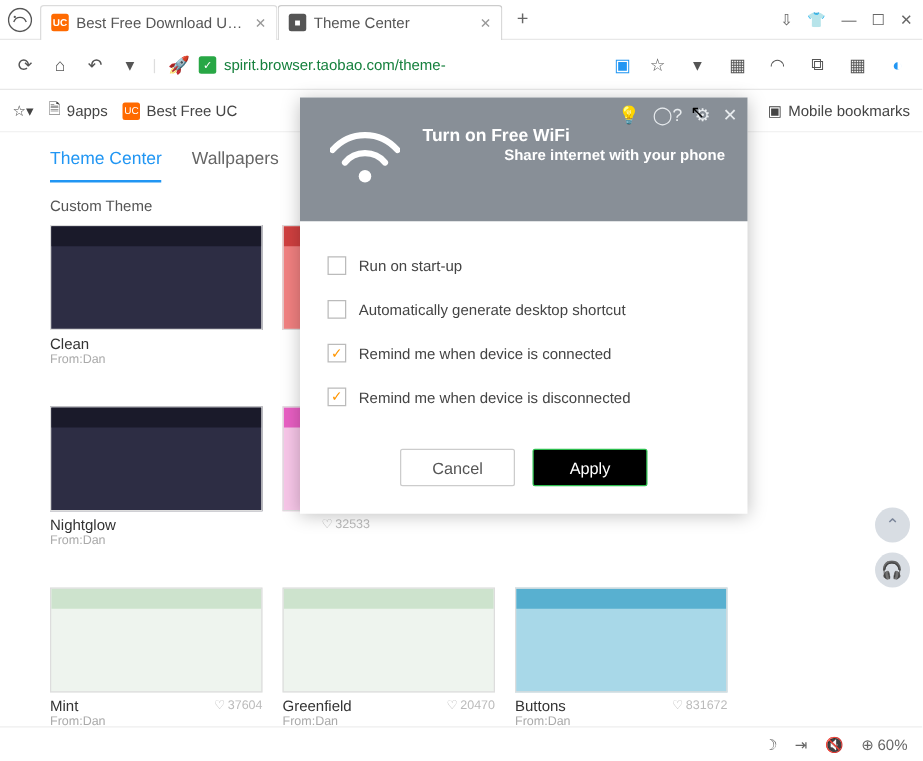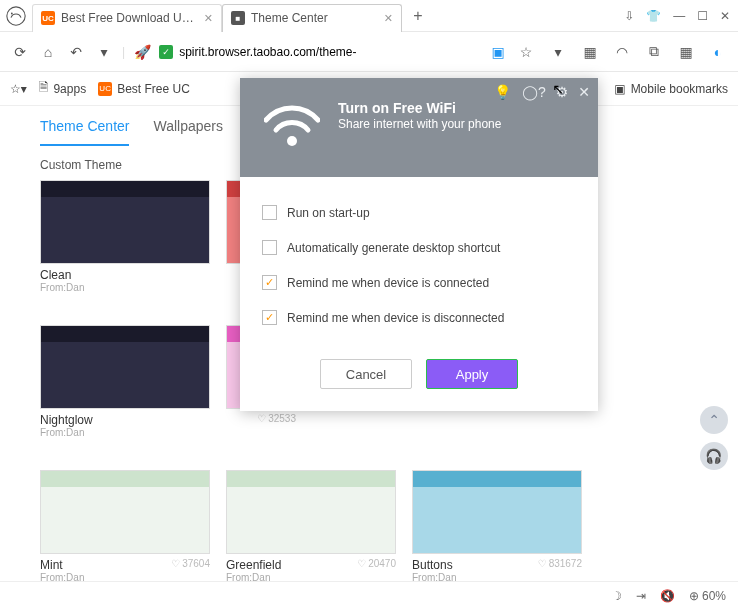--- a/index.html
+++ b/index.html
@@ -16,21 +16,21 @@
 .tab .title { flex:1; white-space:nowrap; overflow:hidden; text-overflow:ellipsis; }
 .tab .close { color:#999; cursor:pointer; font-size:11px; }
 .newtab { width:24px; text-align:center; color:#666; font-size:16px; cursor:pointer; margin-left:4px; }
 .title-right { margin-left:auto; display:flex; align-items:center; gap:12px; padding-right:8px; color:#666; }
 .title-right span { cursor:pointer; }
 
 
 .toolbar { height:40px; display:flex; align-items:center; gap:8px; padding:0 10px; border-bottom:1px solid #e8e8e8; }
 .toolbar .ico { width:20px; height:20px; display:flex; align-items:center; justify-content:center; color:#555; cursor:pointer; font-size:14px; }
 .addrwrap { flex:1; display:flex; align-items:center; gap:6px; }
-.addr { display:flex; align-items:flex-start; gap:4px; flex:1; font-size:12px; color:#000000; }
+.addr { display:flex; align-items:flex-start; gap:4px; flex:1; font-size:12px; color:#15803d; }
 .toolbar .icogroup { display:flex; gap:12px; align-items:center; }
 .verified { width:14px; height:14px; background:#28a745; color:#fff; font-size:9px; display:flex; align-items:center; justify-content:center; border-radius:2px; }
 
 
 .bookmarkbar { height:34px; display:flex; align-items:center; gap:12px; padding:0 10px; border-bottom:1px solid #eee; font-size:12px; color:#444; }
 .bookmarkbar .bk { display:flex; align-items:center; gap:5px; cursor:pointer; }
 .bookmarkbar .right { margin-left:auto; display:flex; align-items:center; gap:4px; }
 
 
 .page { position:relative; height:calc(609px - 32px - 40px - 34px - 28px); overflow:hidden; background:#fff; }
@@ -57,30 +57,30 @@
 
 
 .sidefabs { position:absolute; right:10px; top:300px; display:flex; flex-direction:column; gap:8px; }
 .fab { width:28px; height:28px; border-radius:50%; background:#d8dde3; display:flex; align-items:center; justify-content:center; color:#7a8599; font-size:14px; cursor:pointer; }
 
 
 .overlay { position:absolute; left:240px; top:78px; width:358px; background:#fff; box-shadow:0 2px 14px rgba(0,0,0,.25); z-index:50; }
 .overlay .head { background:#888f97; color:#fff; padding:22px 18px 26px; position:relative; }
 .overlay .head .wifi { float:left; margin:4px 18px 0 6px; }
 .overlay .head h3 { font-size:14px; font-weight:600; margin-bottom:1px; }
-.overlay .head p { font-size:12px; font-weight:400; }
+.overlay .head p { font-size:12px; font-weight:700;text-align:right; }
 .overlay .head .row-icons { position:absolute; top:6px; right:8px; display:flex; gap:10px; align-items:center; color:#e8ecef; }
 .overlay .head .row-icons span { cursor:pointer; font-size:14px; }
 .overlay .body { padding:18px 22px; font-size:12px; color:#444; }
 .chk { display:flex; align-items:center; gap:10px; padding:10px 0; }
 .chkbox { width:15px; height:15px; border:1px solid #bbb; display:flex; align-items:center; justify-content:center; font-size:11px; color:#ff9500; }
 .chkbox.checked::after { content:"✓"; }
 .overlay .footer { display:flex; justify-content:center; gap:14px; padding:6px 12px 22px; }
 .btn { width:92px; height:30px; font-size:13px; border:1px solid #ccc; background:#fff; color:#555; cursor:pointer; display:flex; align-items:center; justify-content:center; border-radius:2px; }
-.btn.primary { background:#8b5cf6; color:#fff; border-color:#2cbd4e; }
+.btn.primary { background:#000000; color:#fff; border-color:#2cbd4e; }
 .cursor-pointer { position:absolute; top:-3px; right:26px; font-size:14px; color:#000; z-index:60; }
 
 
 .statusbar { position:absolute; bottom:0; left:0; right:0; height:28px; display:flex; align-items:center; justify-content:flex-end; gap:14px; padding:0 12px; color:#666; font-size:12px; border-top:1px solid #eee; background:#fff; }
 .statusbar span { display:flex; align-items:center; gap:3px; cursor:pointer; }
 </style>
 </head>
 <body>
 
 <div class="titlebar">

